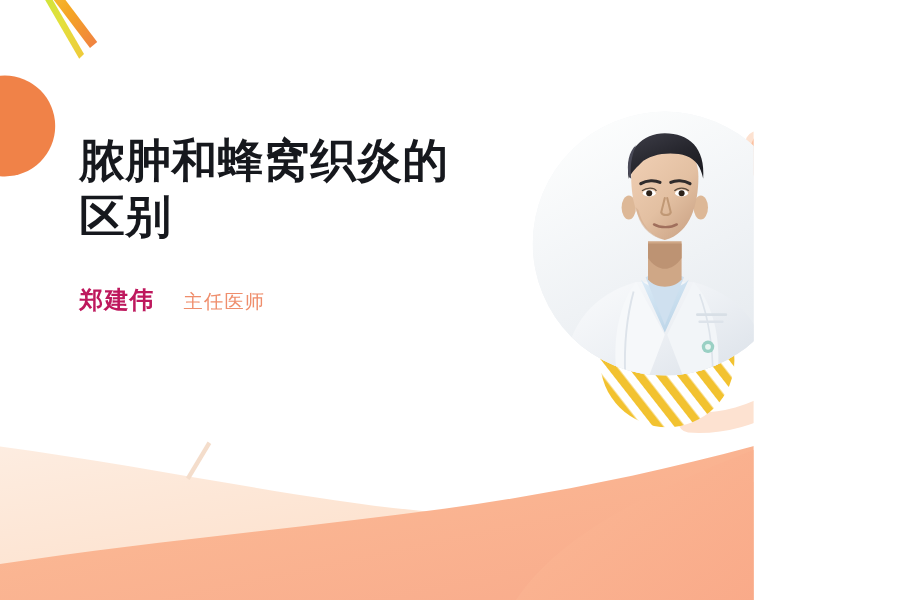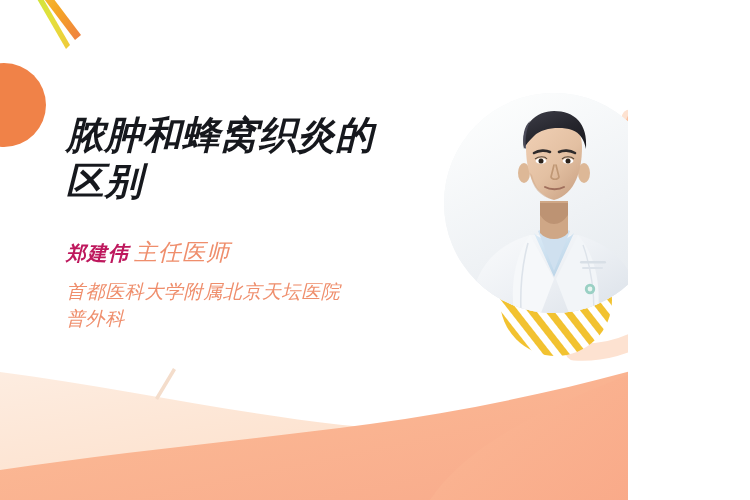--- a/index.html
+++ b/index.html
@@ -10,21 +10,20 @@
   body {
     font-family: "Liberation Sans", "DejaVu Sans", sans-serif;
   }
 
   #slide {
     position: relative;
     width: 628px;
     height: 500px;
     overflow: hidden;
     background: #ffffff;
-    font-style: italic;
   }
 
   .layer {
     position: absolute;
     top: 0; left: 0;
     width: 750px;
     height: 500px;
     pointer-events: none;
   }
 
@@ -51,25 +50,25 @@
     margin-top: 32px;
     white-space: nowrap;
   }
   #doctor-name {
     font-size: 20px;
     font-weight: bold;
     color: #be185d;
     letter-spacing: 1px;
   }
   #doctor-title {
-    font-size: 23px;
+    font-size: 16px;
     font-weight: normal;
     color: #ef8e6c;
     letter-spacing: 1px;
-    margin-left: 5px;
+    margin-left: 24px;
   }
   #affiliation {
     margin-top: 10px;
     font-size: 19px;
     line-height: 1.45;
     color: #ef8e6c;
     letter-spacing: 0.6px;
     white-space: pre-line;
   }
 
@@ -259,17 +258,15 @@
   </svg>
 
   <div id="text-block">
     <h1 id="lecture-title">脓肿和蜂窝织炎的
 区别</h1>
 
     <div id="byline">
       <span id="doctor-name">郑建伟</span><span id="doctor-title">主任医师</span>
     </div>
 
-    <div id="affiliation">首都医科大学附属北京天坛医院
-普外科</div>
   </div>
 
 </div>
 
 </body></html>

